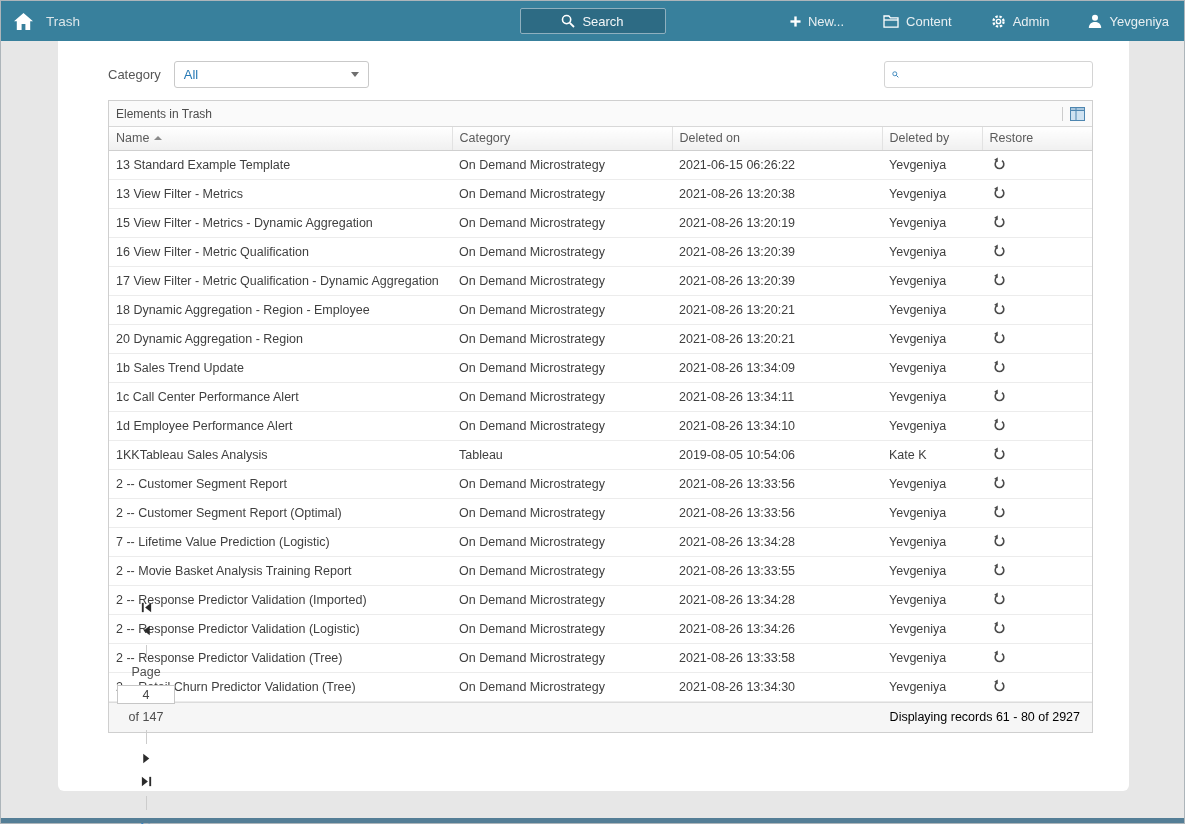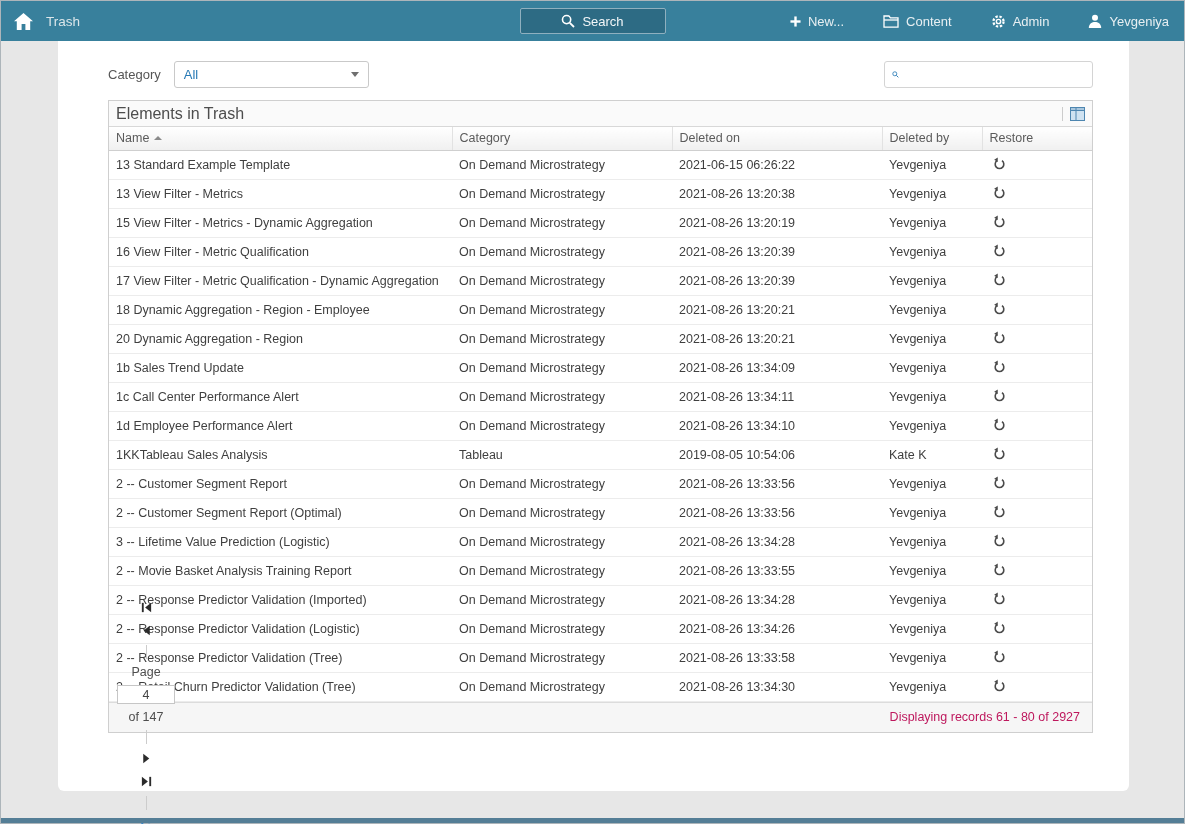--- a/index.html
+++ b/index.html
@@ -69,21 +69,21 @@
   }
   
   .grid {
     position:absolute; left:50px; right:36px; top:59px;
     border:1px solid #cfcfcf; background:#fff;
   }
   .grid-header {
     height:26px; background:#fafafa; border-bottom:1px solid #d8d8d8;
     display:flex; align-items:center; padding:0 7px;
   }
-  .grid-title { font-size:16px; color:#4d4d4d; flex:1; }
+  .grid-title { font-size:12px; color:#4d4d4d; flex:1; }
   .vsep { width:1px; height:14px; background:#cccccc; margin:0 7px; }
   .columns-btn { display:flex; align-items:center; cursor:pointer; }
   table { width:100%; border-collapse:collapse; table-layout:fixed; }
   th {
     height:23px; background:linear-gradient(#ffffff,#f0f0f0);
     border-bottom:1px solid #cfcfcf; border-left:1px solid #e2e2e2;
     font-weight:normal; font-size:12.5px; color:#5b5b5b;
     text-align:left; padding:0 4px 0 7px; cursor:pointer; white-space:nowrap;
   }
   th:first-child { border-left:none; }
@@ -106,21 +106,21 @@
     font-size:12.5px; color:#4e4e4e;
   }
   .pager { display:flex; align-items:center; gap:6px;flex-direction:column; }
   .pager-btn { display:flex; align-items:center; cursor:pointer; padding:2px; }
   .page-input {
     width:58px; height:19px; border:1px solid #c6c6c6; background:#fff;
     text-align:center; font-size:12.5px; color:#444;
     font-family:"Liberation Sans", sans-serif; outline:none;
   }
   .pager-label { margin:0 2px; }
-  .footer-status { margin-left:auto; color:#be185d; }
+  .footer-status { margin-left:auto; color:#000000; }
 </style>
 </head>
 <body>
 
 <div class="viewport">
 
   <header class="navbar">
     <div class="nav-left">
       <span class="home-btn">
         <svg width="19" height="17" viewBox="0 0 19 17" fill="#ffffff">
@@ -396,21 +396,21 @@
     <td>
       <span class="restore-btn">
         <svg width="15" height="15" viewBox="0 0 16 16" fill="none">
           <path d="M10.64 5.03 A4.6 4.6 0 1 1 5.36 5.03" stroke="#4a4a4a" stroke-width="1.7"></path>
           <polygon points="6.1,1.7 6.1,6.4 2.3,4.0" fill="#4a4a4a"></polygon>
         </svg>
       </span>
     </td>
   </tr>
             <tr class="grid-row">
-    <td>3 -- Lifetime Value Prediction (Logistic)</td>
+    <td>7 -- Lifetime Value Prediction (Logistic)</td>
     <td>On Demand Microstrategy</td>
     <td>2021-08-26 13:34:28</td>
     <td>Yevgeniya</td>
     <td>
       <span class="restore-btn">
         <svg width="15" height="15" viewBox="0 0 16 16" fill="none">
           <path d="M10.64 5.03 A4.6 4.6 0 1 1 5.36 5.03" stroke="#4a4a4a" stroke-width="1.7"></path>
           <polygon points="6.1,1.7 6.1,6.4 2.3,4.0" fill="#4a4a4a"></polygon>
         </svg>
       </span>

